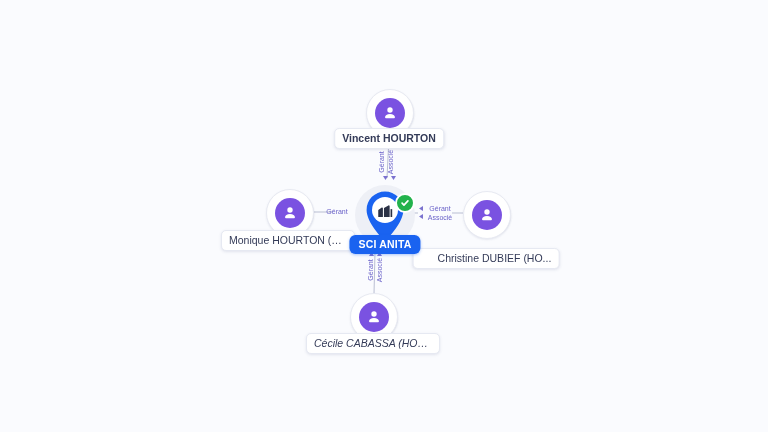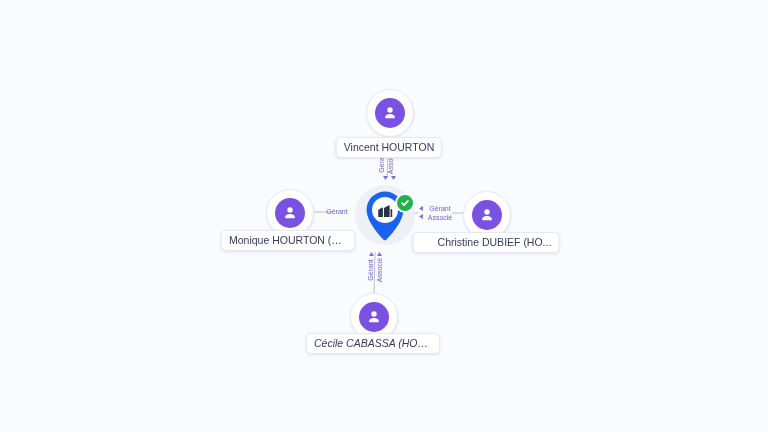--- a/index.html
+++ b/index.html
@@ -206,21 +206,21 @@
       <div class="stack-card c1">
         <div class="avatar">
           <svg width="18" height="18" viewBox="0 0 24 24" fill="#ffffff">
             <circle cx="12" cy="8" r="3.6"></circle>
             <path d="M12 13.2c-3.9 0-6.6 2.1-6.6 4.6 0 .7.5 1.2 1.2 1.2h10.8c.7 0 1.2-.5 1.2-1.2 0-2.5-2.7-4.6-6.6-4.6z"></path>
           </svg>
         </div>
       </div>
     </div>
   </div>
-  <div class="node-label" style="left:389px; top:137px;">Vincent HOURTON</div>
+  <div class="node-label" style="left:389px; top:128px;font-weight:bold;">Vincent HOURTON</div>
 
   <div class="person-node" style="left:289px; top:212px;">
     <div class="avatar-stack">
       <div class="stack-card c3"></div>
       <div class="stack-card c2"></div>
       <div class="stack-card c1">
         <div class="avatar">
           <svg width="18" height="18" viewBox="0 0 24 24" fill="#ffffff">
             <circle cx="12" cy="8" r="3.6"></circle>
             <path d="M12 13.2c-3.9 0-6.6 2.1-6.6 4.6 0 .7.5 1.2 1.2 1.2h10.8c.7 0 1.2-.5 1.2-1.2 0-2.5-2.7-4.6-6.6-4.6z"></path>
@@ -238,21 +238,21 @@
       <div class="stack-card c1">
         <div class="avatar">
           <svg width="18" height="18" viewBox="0 0 24 24" fill="#ffffff">
             <circle cx="12" cy="8" r="3.6"></circle>
             <path d="M12 13.2c-3.9 0-6.6 2.1-6.6 4.6 0 .7.5 1.2 1.2 1.2h10.8c.7 0 1.2-.5 1.2-1.2 0-2.5-2.7-4.6-6.6-4.6z"></path>
           </svg>
         </div>
       </div>
     </div>
   </div>
-  <div class="node-label" style="left:486px; top:232px;padding-left:24px;">Christine DUBIEF (HO...</div>
+  <div class="node-label" style="left:486px; top:248px;padding-left:24px;">Christine DUBIEF (HO...</div>
 
   <div class="person-node" style="left:373px; top:316px;">
     <div class="avatar-stack">
       <div class="stack-card c3"></div>
       <div class="stack-card c2"></div>
       <div class="stack-card c1">
         <div class="avatar">
           <svg width="18" height="18" viewBox="0 0 24 24" fill="#ffffff">
             <circle cx="12" cy="8" r="3.6"></circle>
             <path d="M12 13.2c-3.9 0-6.6 2.1-6.6 4.6 0 .7.5 1.2 1.2 1.2h10.8c.7 0 1.2-.5 1.2-1.2 0-2.5-2.7-4.6-6.6-4.6z"></path>
@@ -277,14 +277,15 @@
         <path d="M10.6 20V8.8c0-.4.2-.8.6-1l5.4-3.2c.7-.4 1.6.1 1.6.9V20h-7.6z"></path>
         <rect x="19.4" y="9.5" width="2.2" height="10.5"></rect>
       </svg>
     </div>
     <div class="verified-badge">
       <svg width="10" height="10" viewBox="0 0 24 24" fill="none" stroke="#ffffff" stroke-width="4" stroke-linecap="round" stroke-linejoin="round">
         <path d="M5 12.5l4.5 4.5L19 7"></path>
       </svg>
     </div>
   </div>
+  <div id="company-label" style="left:385px; top:235px;">SCI ANITA</div>
 
 </div>
 
 </body></html>

